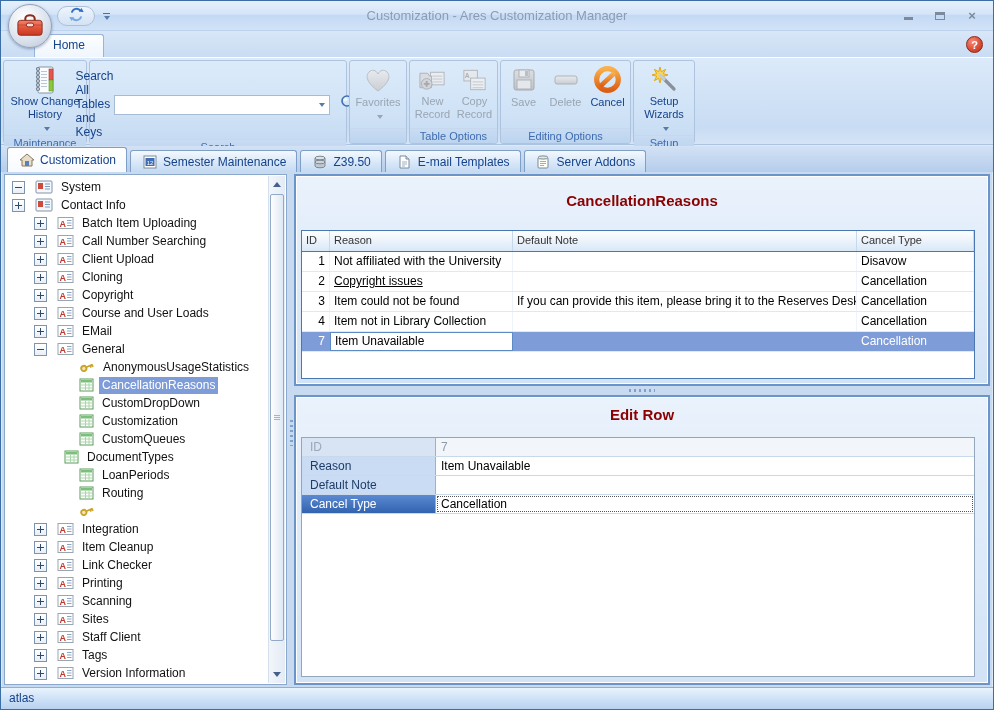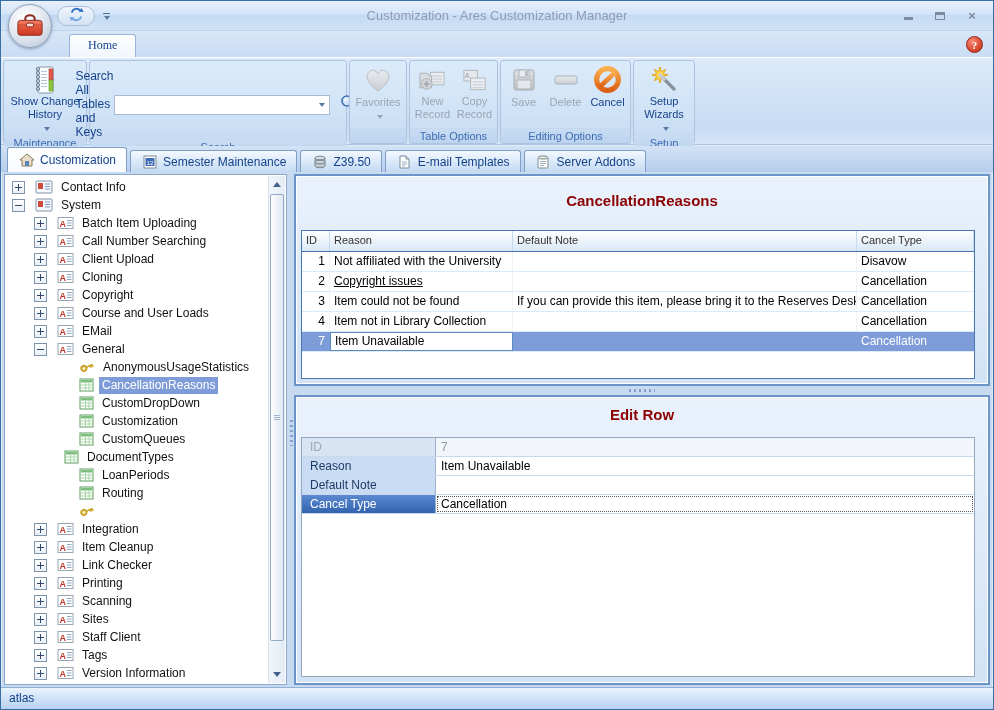--- a/index.html
+++ b/index.html
@@ -24,21 +24,21 @@
   .title-text{position:absolute;left:0;right:0;top:0;height:30px;line-height:30px;
     text-align:center;font-size:13px;color:#8d9cb2;}
   .wctrl{position:absolute;right:8px;top:6px;display:flex;gap:6px;z-index:20;}
   .wbtn{width:26px;height:17px;display:flex;align-items:center;justify-content:center;color:#7b8a9c;cursor:pointer;}
   .wbtn .min{width:9px;height:3px;background:#7b8a9c;margin-top:6px;}
   .wbtn .max{width:10px;height:8px;border:1px solid #7b8a9c;border-top:3px solid #7b8a9c;}
   .wbtn .cls{font-size:13px;font-weight:bold;line-height:17px;}
 
   
   .tabstrip{position:absolute;top:30px;left:0;right:0;height:26px;
-    background:linear-gradient(#d8e7f8,#c9dcf3);padding-left:68px;font-family:Liberation Serif, serif;}
+    background:linear-gradient(#d8e7f8,#c9dcf3);padding-left:33px;}
   .ribbontab{display:inline-block;margin-top:3px;height:23px;line-height:21px;padding:0 18px;
     background:linear-gradient(#fdfeff,#f0f6fd);border:1px solid #98b4d8;border-bottom:none;
     border-radius:3px 3px 0 0;color:#15428b;cursor:pointer;}
   .helpbtn{position:absolute;right:10px;top:5px;width:17px;height:17px;border-radius:50%;
     background:radial-gradient(circle at 35% 30%,#f98a76,#d94a33 60%,#b5311d);
     border:1px solid #8e2415;color:#fff;font-size:11px;font-weight:bold;
     display:flex;align-items:center;justify-content:center;cursor:pointer;}
 
   
   .ribbon{position:absolute;top:56px;left:0;right:0;height:88px;
@@ -455,48 +455,48 @@
         </span>
         <span>Server Addons</span>
       </div>
     </div>
 
   <div class="main">
 
     <div class="treepanel">
       <div class="treeview">
           <div class="trow" style="padding-left: 6px;">
-            <span class="exp plus"></span>
+            <span class="exp minus"></span>
             <span class="tic">
               <svg width="18" height="14" viewBox="0 0 18 14">
                 <rect x="1" y="1" width="16" height="12" rx="1" fill="#f4f8fc" stroke="#8494a8"></rect>
                 <rect x="3" y="3" width="5" height="6" fill="#cd4a3d"></rect>
                 <g stroke="#7e9cc0">
                   <line x1="10" y1="4" x2="15" y2="4"></line>
                   <line x1="10" y1="6.5" x2="15" y2="6.5"></line>
                   <line x1="10" y1="9" x2="15" y2="9"></line>
                 </g>
               </svg>
             </span>
-            <span class="tlabel">Contact Info</span>
+            <span class="tlabel">System</span>
           </div>
           <div class="trow" style="padding-left: 6px;">
-            <span class="exp minus"></span>
+            <span class="exp plus"></span>
             <span class="tic">
               <svg width="18" height="14" viewBox="0 0 18 14">
                 <rect x="1" y="1" width="16" height="12" rx="1" fill="#f4f8fc" stroke="#8494a8"></rect>
                 <rect x="3" y="3" width="5" height="6" fill="#cd4a3d"></rect>
                 <g stroke="#7e9cc0">
                   <line x1="10" y1="4" x2="15" y2="4"></line>
                   <line x1="10" y1="6.5" x2="15" y2="6.5"></line>
                   <line x1="10" y1="9" x2="15" y2="9"></line>
                 </g>
               </svg>
             </span>
-            <span class="tlabel">System</span>
+            <span class="tlabel">Contact Info</span>
           </div>
           <div class="trow" style="padding-left: 28px;">
             <span class="exp plus"></span>
             <span class="tic">
               <svg width="17" height="14" viewBox="0 0 17 14">
                 <rect x="1" y="1.5" width="15" height="11" fill="#fff" stroke="#97a5b5"></rect>
                 <text x="2.5" y="10.5" font-size="9" font-weight="bold" fill="#c03a2b" font-family="Liberation Sans">A</text>
                 <g stroke="#8aa5c4">
                   <line x1="10" y1="4.5" x2="14.5" y2="4.5"></line>
                   <line x1="10" y1="7" x2="14.5" y2="7"></line>

